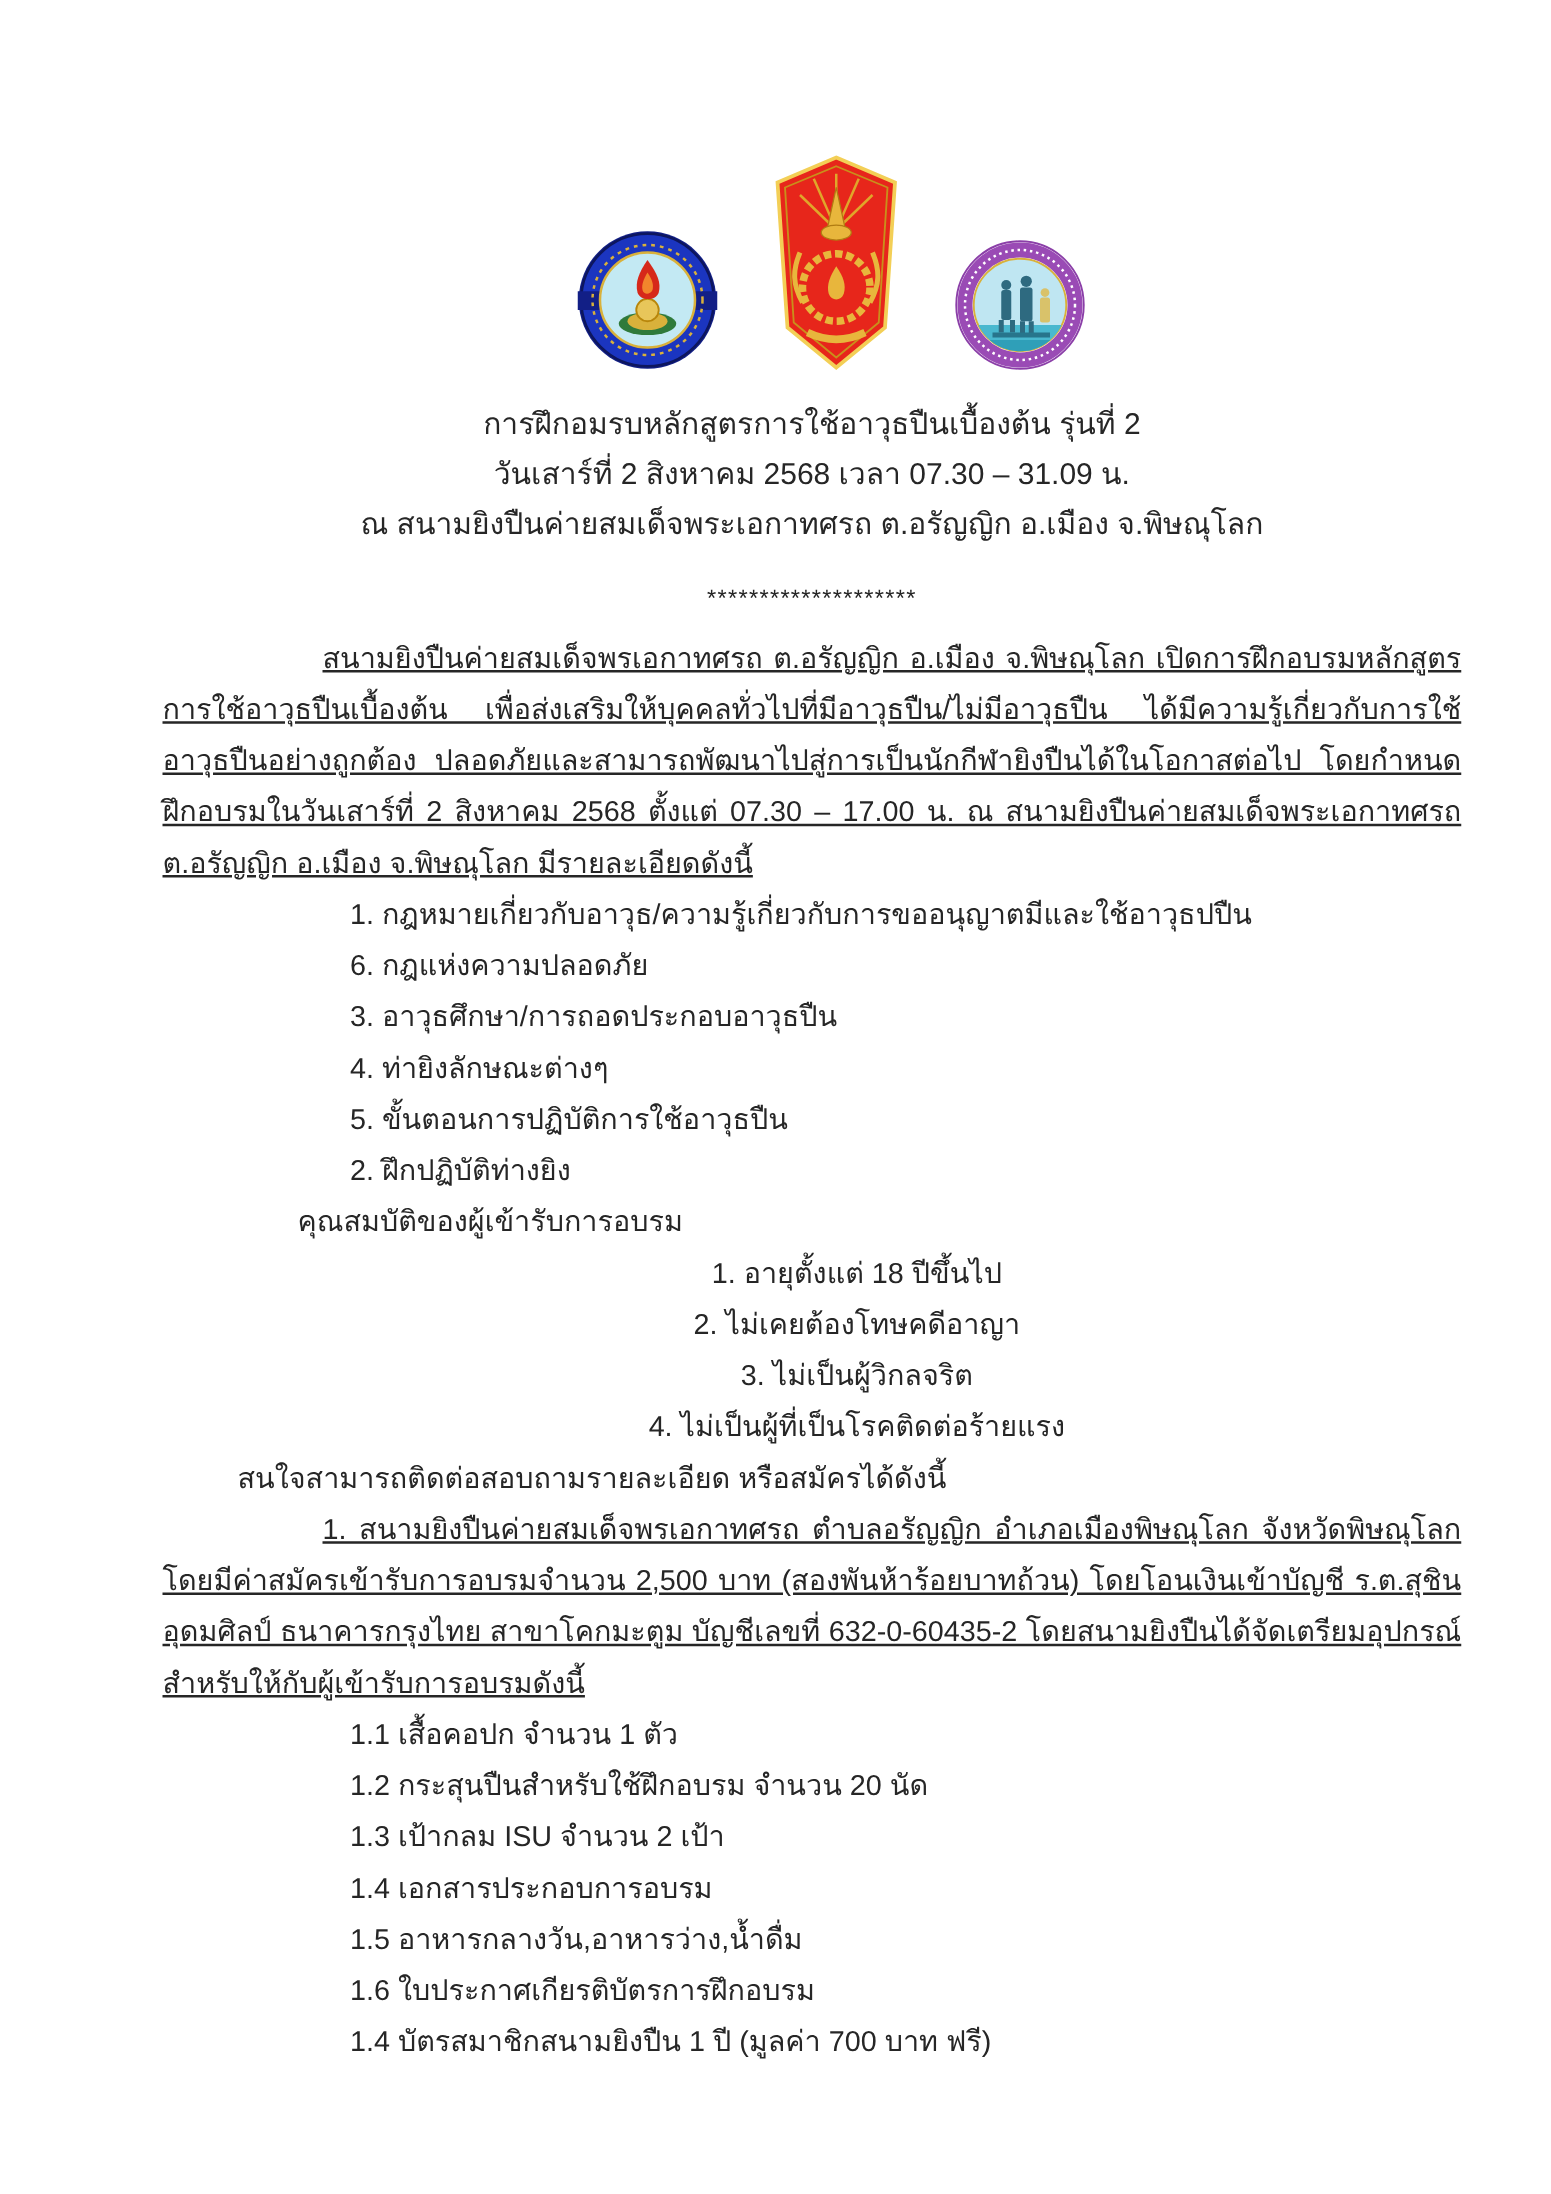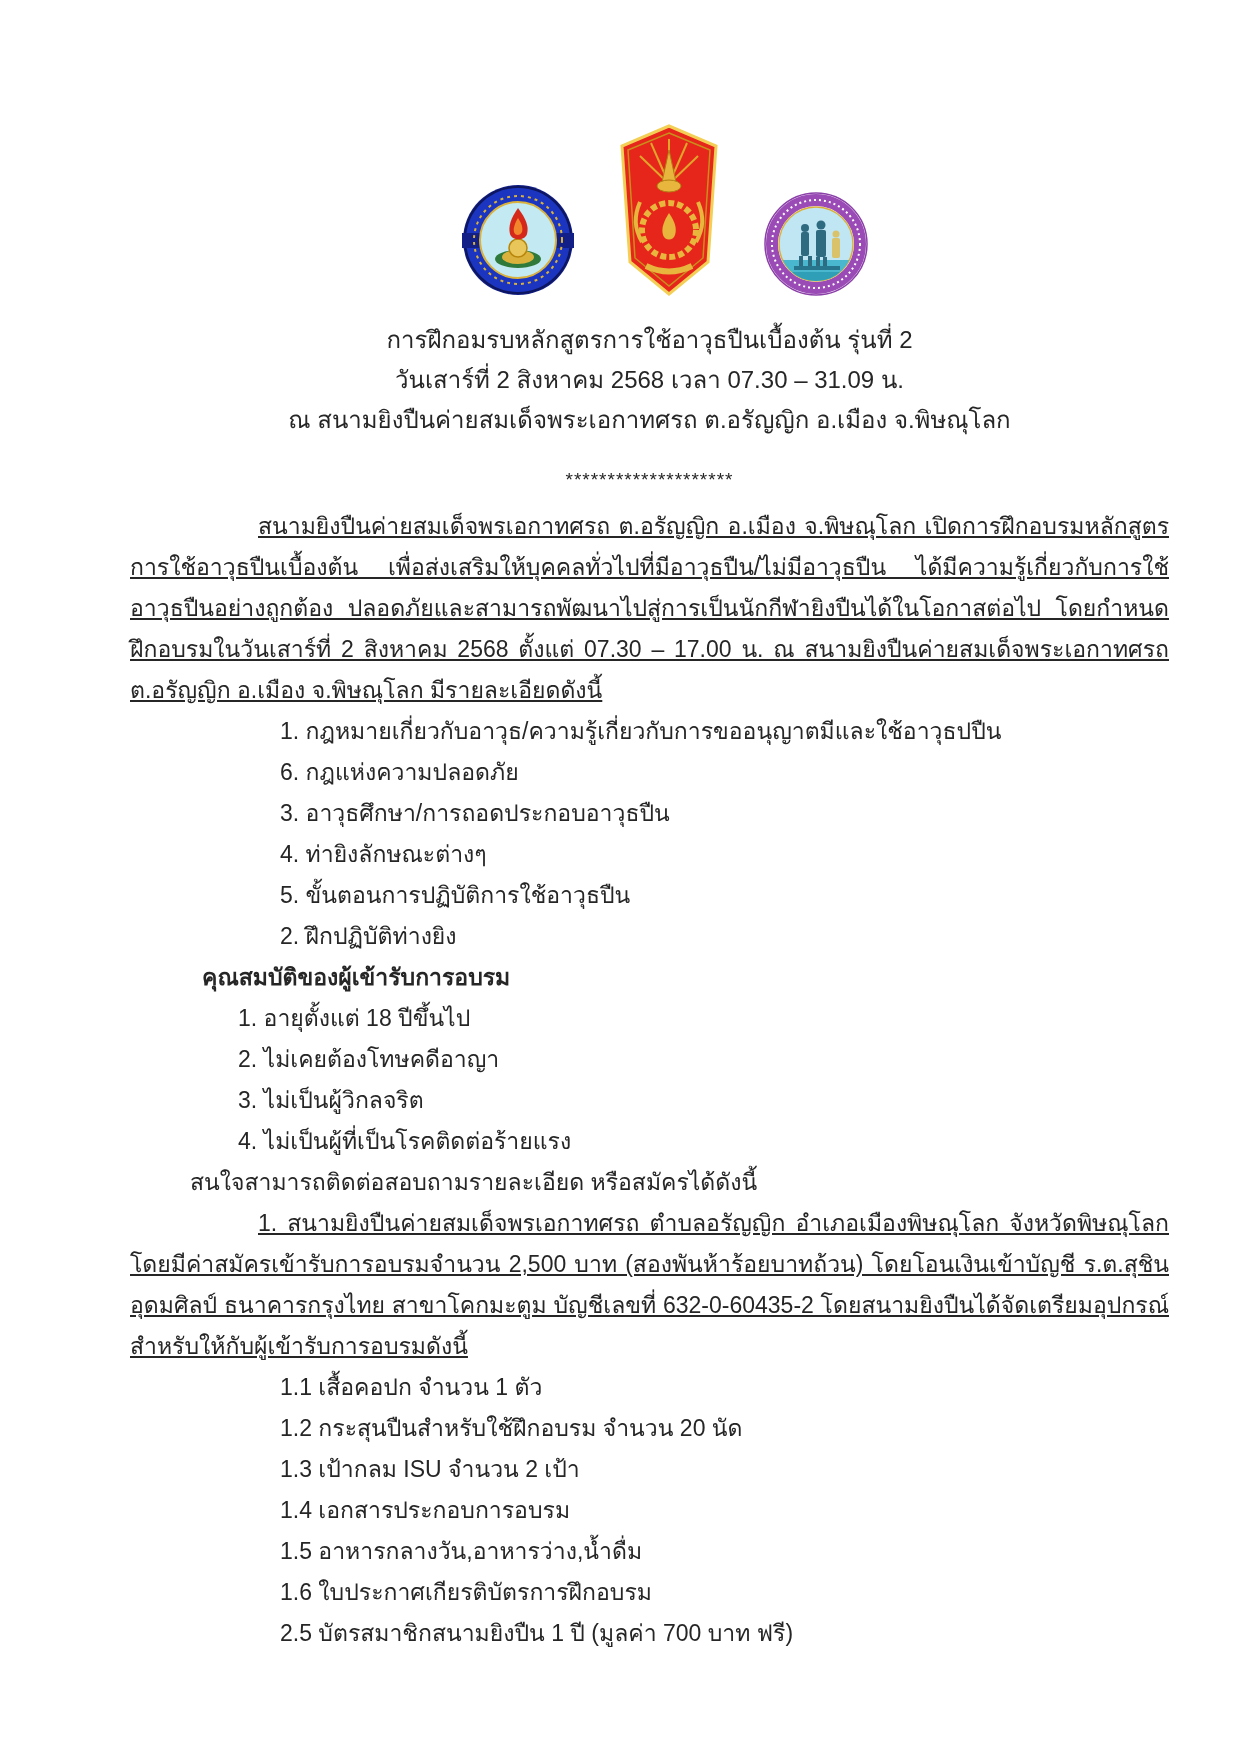--- a/index.html
+++ b/index.html
@@ -45,22 +45,22 @@
     font-size:23px;
     line-height:41px;
   }
   .para {
     text-align:justify;
     text-indent:128px;
     text-decoration:underline;
   }
   .list-block { margin:0; }
   .list-item { margin-left:150px; }
-  .sub-heading { margin-left:72px;font-weight:bold; }
-  .qual-item { margin-left:108px; }
+  .sub-heading { margin-left:108px; }
+  .qual-item { margin-left:72px;text-align:center; }
   .contact-line { margin-left:60px; }
 </style>
 </head>
 <body>
 
 <div class="page">
 
   <header class="logo-row">
 
     <div class="emblem">
@@ -168,17 +168,17 @@
 
     <p class="para">1. สนามยิงปืนค่ายสมเด็จพรเอกาทศรถ ตำบลอรัญญิก อำเภอเมืองพิษณุโลก จังหวัดพิษณุโลก โดยมีค่าสมัครเข้ารับการอบรมจำนวน 2,500 บาท (สองพันห้าร้อยบาทถ้วน) โดยโอนเงินเข้าบัญชี ร.ต.สุชิน อุดมศิลป์ ธนาคารกรุงไทย สาขาโคกมะตูม บัญชีเลขที่ 632-0-60435-2 โดยสนามยิงปืนได้จัดเตรียมอุปกรณ์สำหรับให้กับผู้เข้ารับการอบรมดังนี้</p>
 
     <div class="list-block">
       <div class="list-item">1.1 เสื้อคอปก จำนวน 1 ตัว</div>
       <div class="list-item">1.2 กระสุนปืนสำหรับใช้ฝึกอบรม จำนวน 20 นัด</div>
       <div class="list-item">1.3 เป้ากลม ISU จำนวน 2 เป้า</div>
       <div class="list-item">1.4 เอกสารประกอบการอบรม</div>
       <div class="list-item">1.5 อาหารกลางวัน,อาหารว่าง,น้ำดื่ม</div>
       <div class="list-item">1.6 ใบประกาศเกียรติบัตรการฝึกอบรม</div>
-      <div class="list-item">2.5 บัตรสมาชิกสนามยิงปืน 1 ปี (มูลค่า 700 บาท ฟรี)</div>
+      <div class="list-item">1.4 บัตรสมาชิกสนามยิงปืน 1 ปี (มูลค่า 700 บาท ฟรี)</div>
     </div>
 
   </main>
 </div>
 
 </body></html>

